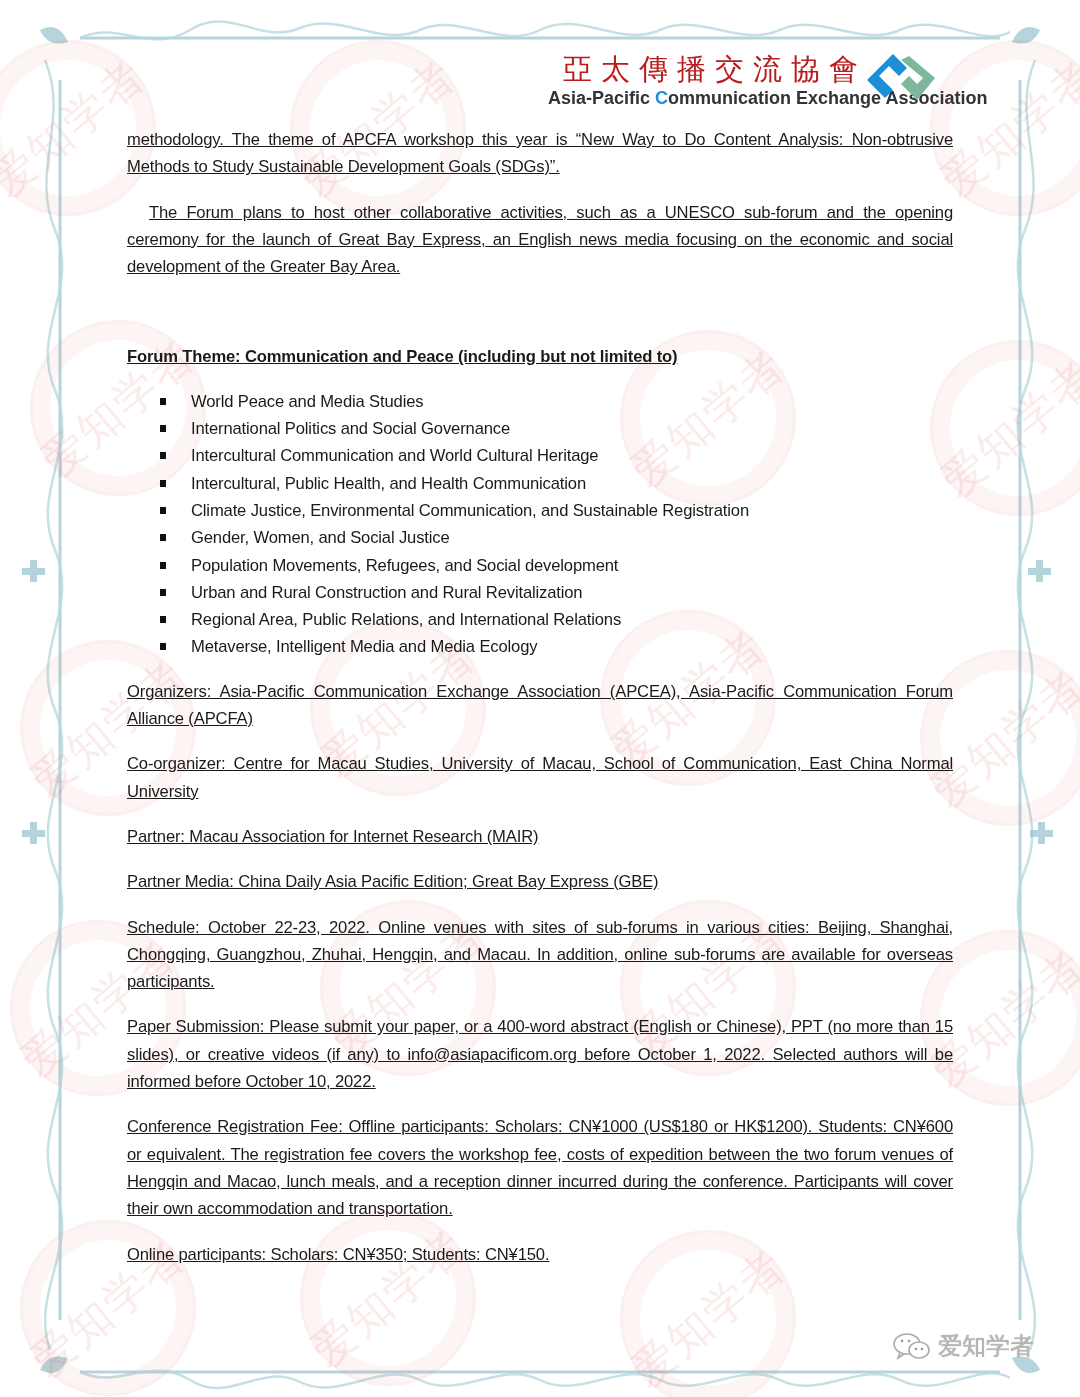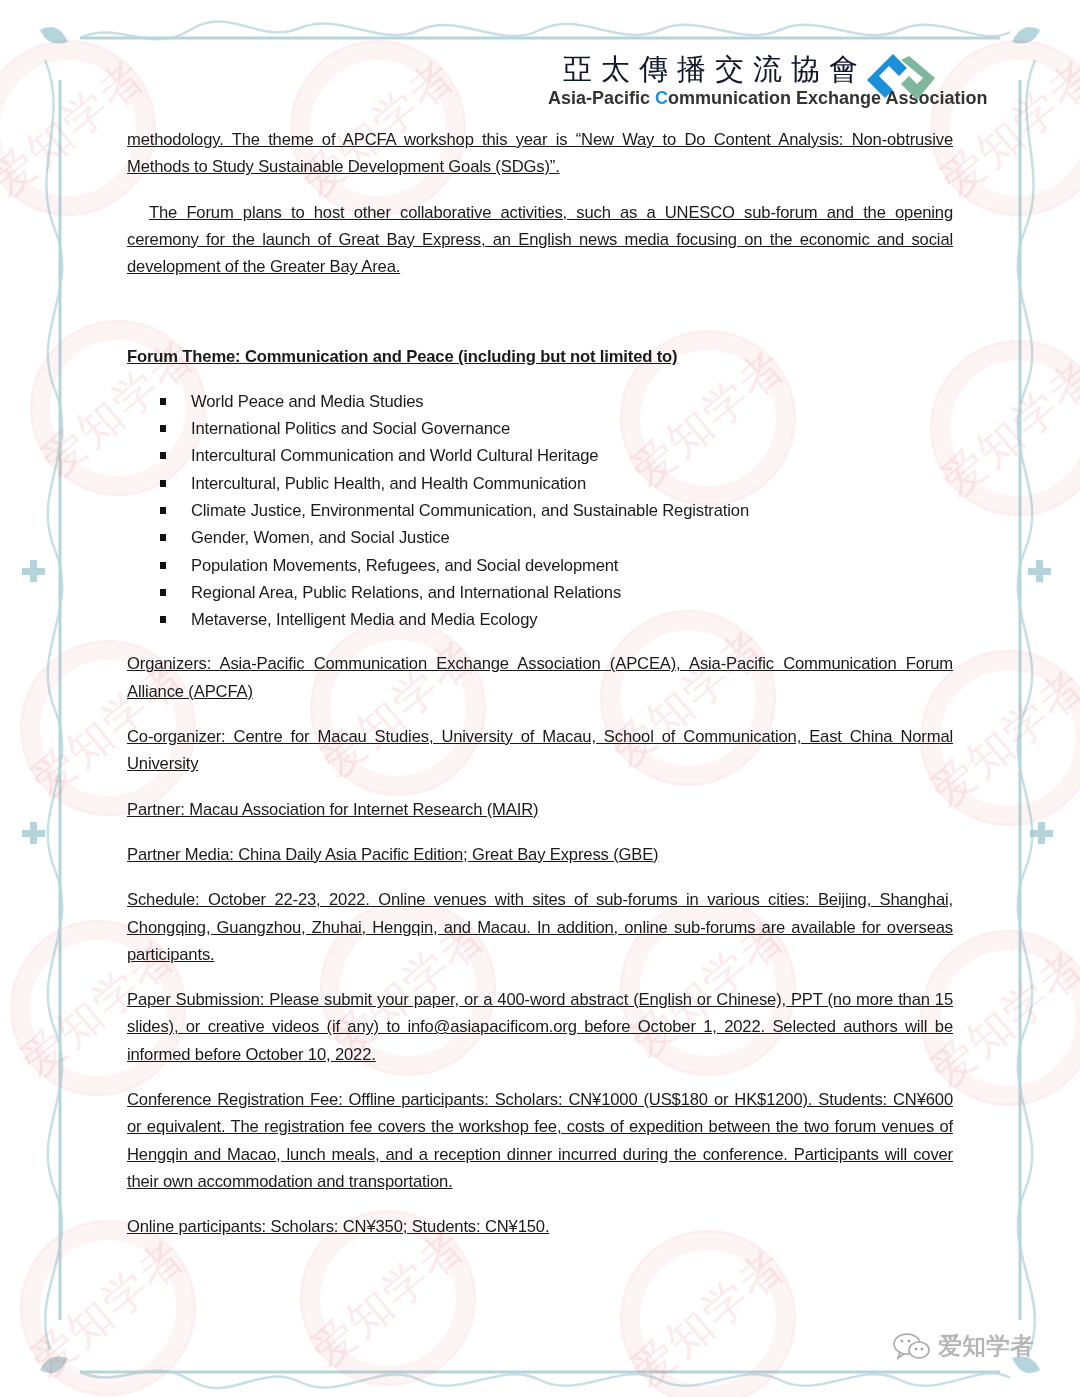--- a/index.html
+++ b/index.html
@@ -17,21 +17,21 @@
     color: rgba(225,110,110,0.14);
     font-size: 44px; font-family: "DejaVu Sans", sans-serif;
     display: flex; align-items: center; justify-content: center;
     transform: rotate(-40deg); white-space: nowrap; letter-spacing: 2px;
   }
   .header-logo {
     position: absolute; top: 48px; left: 545px; width: 395px; height: 60px;
   }
   .logo-cn {
     position: absolute; left: 18px; top: 2px; font-size: 29px; letter-spacing: 9px;
-    color: #0f172a; font-family: "DejaVu Serif", serif; font-weight: normal; text-align: right;
+    color: #b91c1c; font-family: "DejaVu Serif", serif; font-weight: normal; text-align: right;
   }
   .logo-en {
     position: absolute; left: 3px; top: 40px; font-size: 18px; font-weight: bold;
     color: #333; white-space: nowrap;
   }
   .logo-en .c { color: #1b8fd8; }
   .logo-mark { position: absolute; left: 322px; top: 4px; width: 68px; height: 50px; }
   .content {
     position: absolute; left: 127px; top: 126px; width: 826px;
     font-family: "Liberation Sans Narrow", "Liberation Sans", sans-serif;
@@ -119,20 +119,21 @@
   <div class="gap-l"></div>
   <p class="theme-title">Forum Theme: Communication and Peace (including but not limited to)</p>
   <ul class="topics">
     <li>World Peace and Media Studies</li>
     <li>International Politics and Social Governance</li>
     <li>Intercultural Communication and World Cultural Heritage</li>
     <li>Intercultural, Public Health, and Health Communication</li>
     <li>Climate Justice, Environmental Communication, and Sustainable Registration</li>
     <li>Gender, Women, and Social Justice</li>
     <li>Population Movements, Refugees, and Social development</li>
+    <li>Urban and Rural Construction and Rural Revitalization</li>
     <li>Regional Area, Public Relations, and International Relations</li>
     <li>Metaverse, Intelligent Media and Media Ecology</li>
   </ul>
   <p>Organizers: Asia-Pacific Communication Exchange Association (APCEA), Asia-Pacific Communication Forum Alliance (APCFA)</p>
   <div class="gap-s"></div>
   <p>Co-organizer: Centre for Macau Studies, University of Macau, School of Communication, East China Normal University</p>
   <div class="gap-s"></div>
   <p>Partner: Macau Association for Internet Research (MAIR)</p>
   <div class="gap-s"></div>
   <p>Partner Media: China Daily Asia Pacific Edition; Great Bay Express (GBE)</p>

